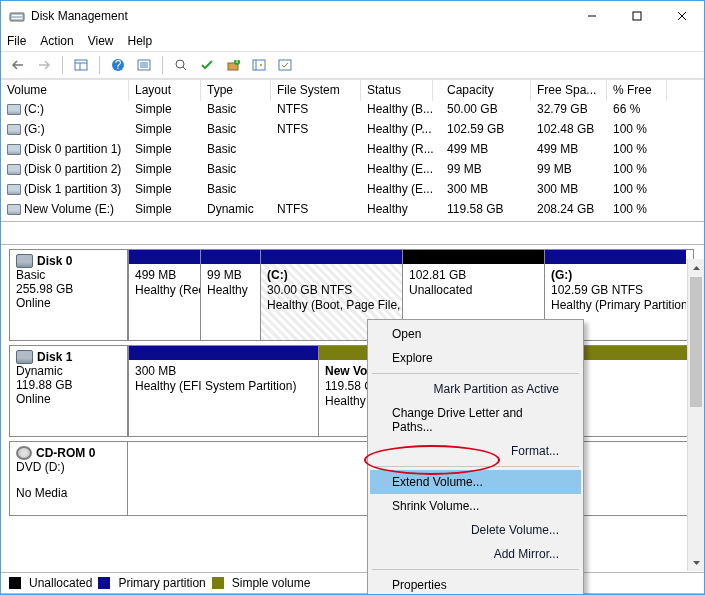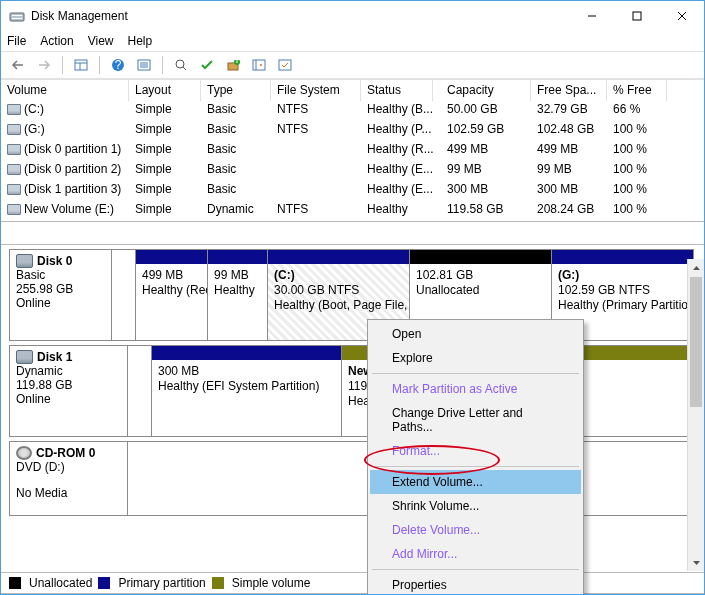--- a/index.html
+++ b/index.html
@@ -15,41 +15,41 @@
 .tsep { width:1px; height:18px; background:#c8c8c8; margin:0 3px;}
 .volumes { border-bottom: 1px solid #bababa; }
 .volumes .hdr { display:flex; height:22px; border-top:1px solid #e1e1e1; }
 .volumes .hdr .col { border-right:1px solid #e1e1e1; padding:3px 6px; background:#fff; position:relative;}
 .volumes .row { display:flex; height:20px;  }
 .volumes .row .cell { padding:1px 6px; white-space:nowrap; overflow:hidden; text-overflow:clip;}
 .c-vol{width:128px;} .c-lay{width:72px;} .c-type{width:70px;} .c-fs{width:90px;} .c-stat{width:72px;} .c-cap{width:90px;margin-left:8px;} .c-free{width:76px;} .c-pct{width:60px;}
 .drvicon { display:inline-block; width:14px; height:11px; background:linear-gradient(#c8d2dc 60%,#9aa9b6); border:1px solid #6b7c8e; border-radius:1px; margin-right:3px; vertical-align:middle;}
 .gap { height: 22px; background:#fff; }
 .graphpane { border-top:1px solid #bababa; max-height: 310px; overflow:hidden;}
-.disk-row { display:flex; border:1px solid #8a8a8a; margin:4px 10px 2px 8px; height:92px;gap:23px; }
+.disk-row { display:flex; border:1px solid #8a8a8a; margin:4px 10px 2px 8px; height:92px; }
 .disk-label { width:118px; border-right:1px solid #8a8a8a; padding:4px 6px; background:#fff; }
 .disk-label .top { height:14px; display:flex; align-items:center; gap:4px; font-weight:bold; }
 .disk-parts { display:flex; flex:1; }
 .part { border-left:1px solid #8a8a8a; position:relative; padding:4px 6px; overflow:hidden; white-space:nowrap; background:#fff;}
 .part .stripe { position:absolute; left:0; top:0; right:0; height:14px; }
 .part .ptxt { margin-top:14px; line-height:15px;}
 .stripe-primary { background:#0a0a8c; }
 .stripe-unalloc { background:#000; }
 .stripe-simple { background:#7a7e11; }
 .part-hatched { background: repeating-linear-gradient(45deg,#ededed,#ededed 3px,#fff 3px,#fff 6px);}
 .cd-row { display:flex; border:1px solid #8a8a8a; margin:4px 10px 2px 8px; height:75px;}
 .cd-row .disk-label { border-right:1px solid #8a8a8a;}
 .legend { position:absolute; bottom:0; left:0; right:0; height:22px; border-top:1px solid #bababa; border-bottom:1px solid #bababa; display:flex; align-items:center; padding:0 8px; gap:6px; background:#fff;}
 .legend .sw { width:12px; height:12px; display:inline-block; margin-right:2px;}
 .scrollbar { position:absolute; right:0; top:258px; width:17px; bottom:23px; background:#f0f0f0; border-left:1px solid #dadada;}
 .scrollbar .arrow { height:17px; display:flex; align-items:center; justify-content:center;}
 .scrollbar .thumb { position:absolute; left:2px; right:2px; top:18px; height:130px; background:#c5c5c5;}
 .ctxmenu { position:absolute; left:366px; top:318px; width:217px; background:#f1f1f1; border:1px solid #9c9c9c; box-shadow:4px 4px 4px rgba(0,0,0,0.25); padding:2px;}
 .ctxmenu .mi { padding:5px 22px; position:relative;}
-.ctxmenu .mi.disabled { color:#8b5cf6;}
+.ctxmenu .mi.disabled { color:#0f172a;text-align:right;}
 .ctxmenu .mi.hi { background:#90c7ec;}
 .ctxmenu .sep { height:1px; background:#c6c6c6; margin:3px 2px;}
 .ellipse { position:absolute; border:2px solid #d4001a; border-radius:50%; pointer-events:none;}
 .diskicon { width:17px; height:14px; background:linear-gradient(#b2bcc8 60%,#8696a4); border:1px solid #5c6b79; border-radius:2px;}
 .cdicon { width:16px; height:14px; border:2px solid #7e7e7e; border-radius:50%; background:radial-gradient(circle,#e1e1e1 30%, #b6b6b6);}
 </style>
 </head>
 <body>
 
 <div class="titlebar">

